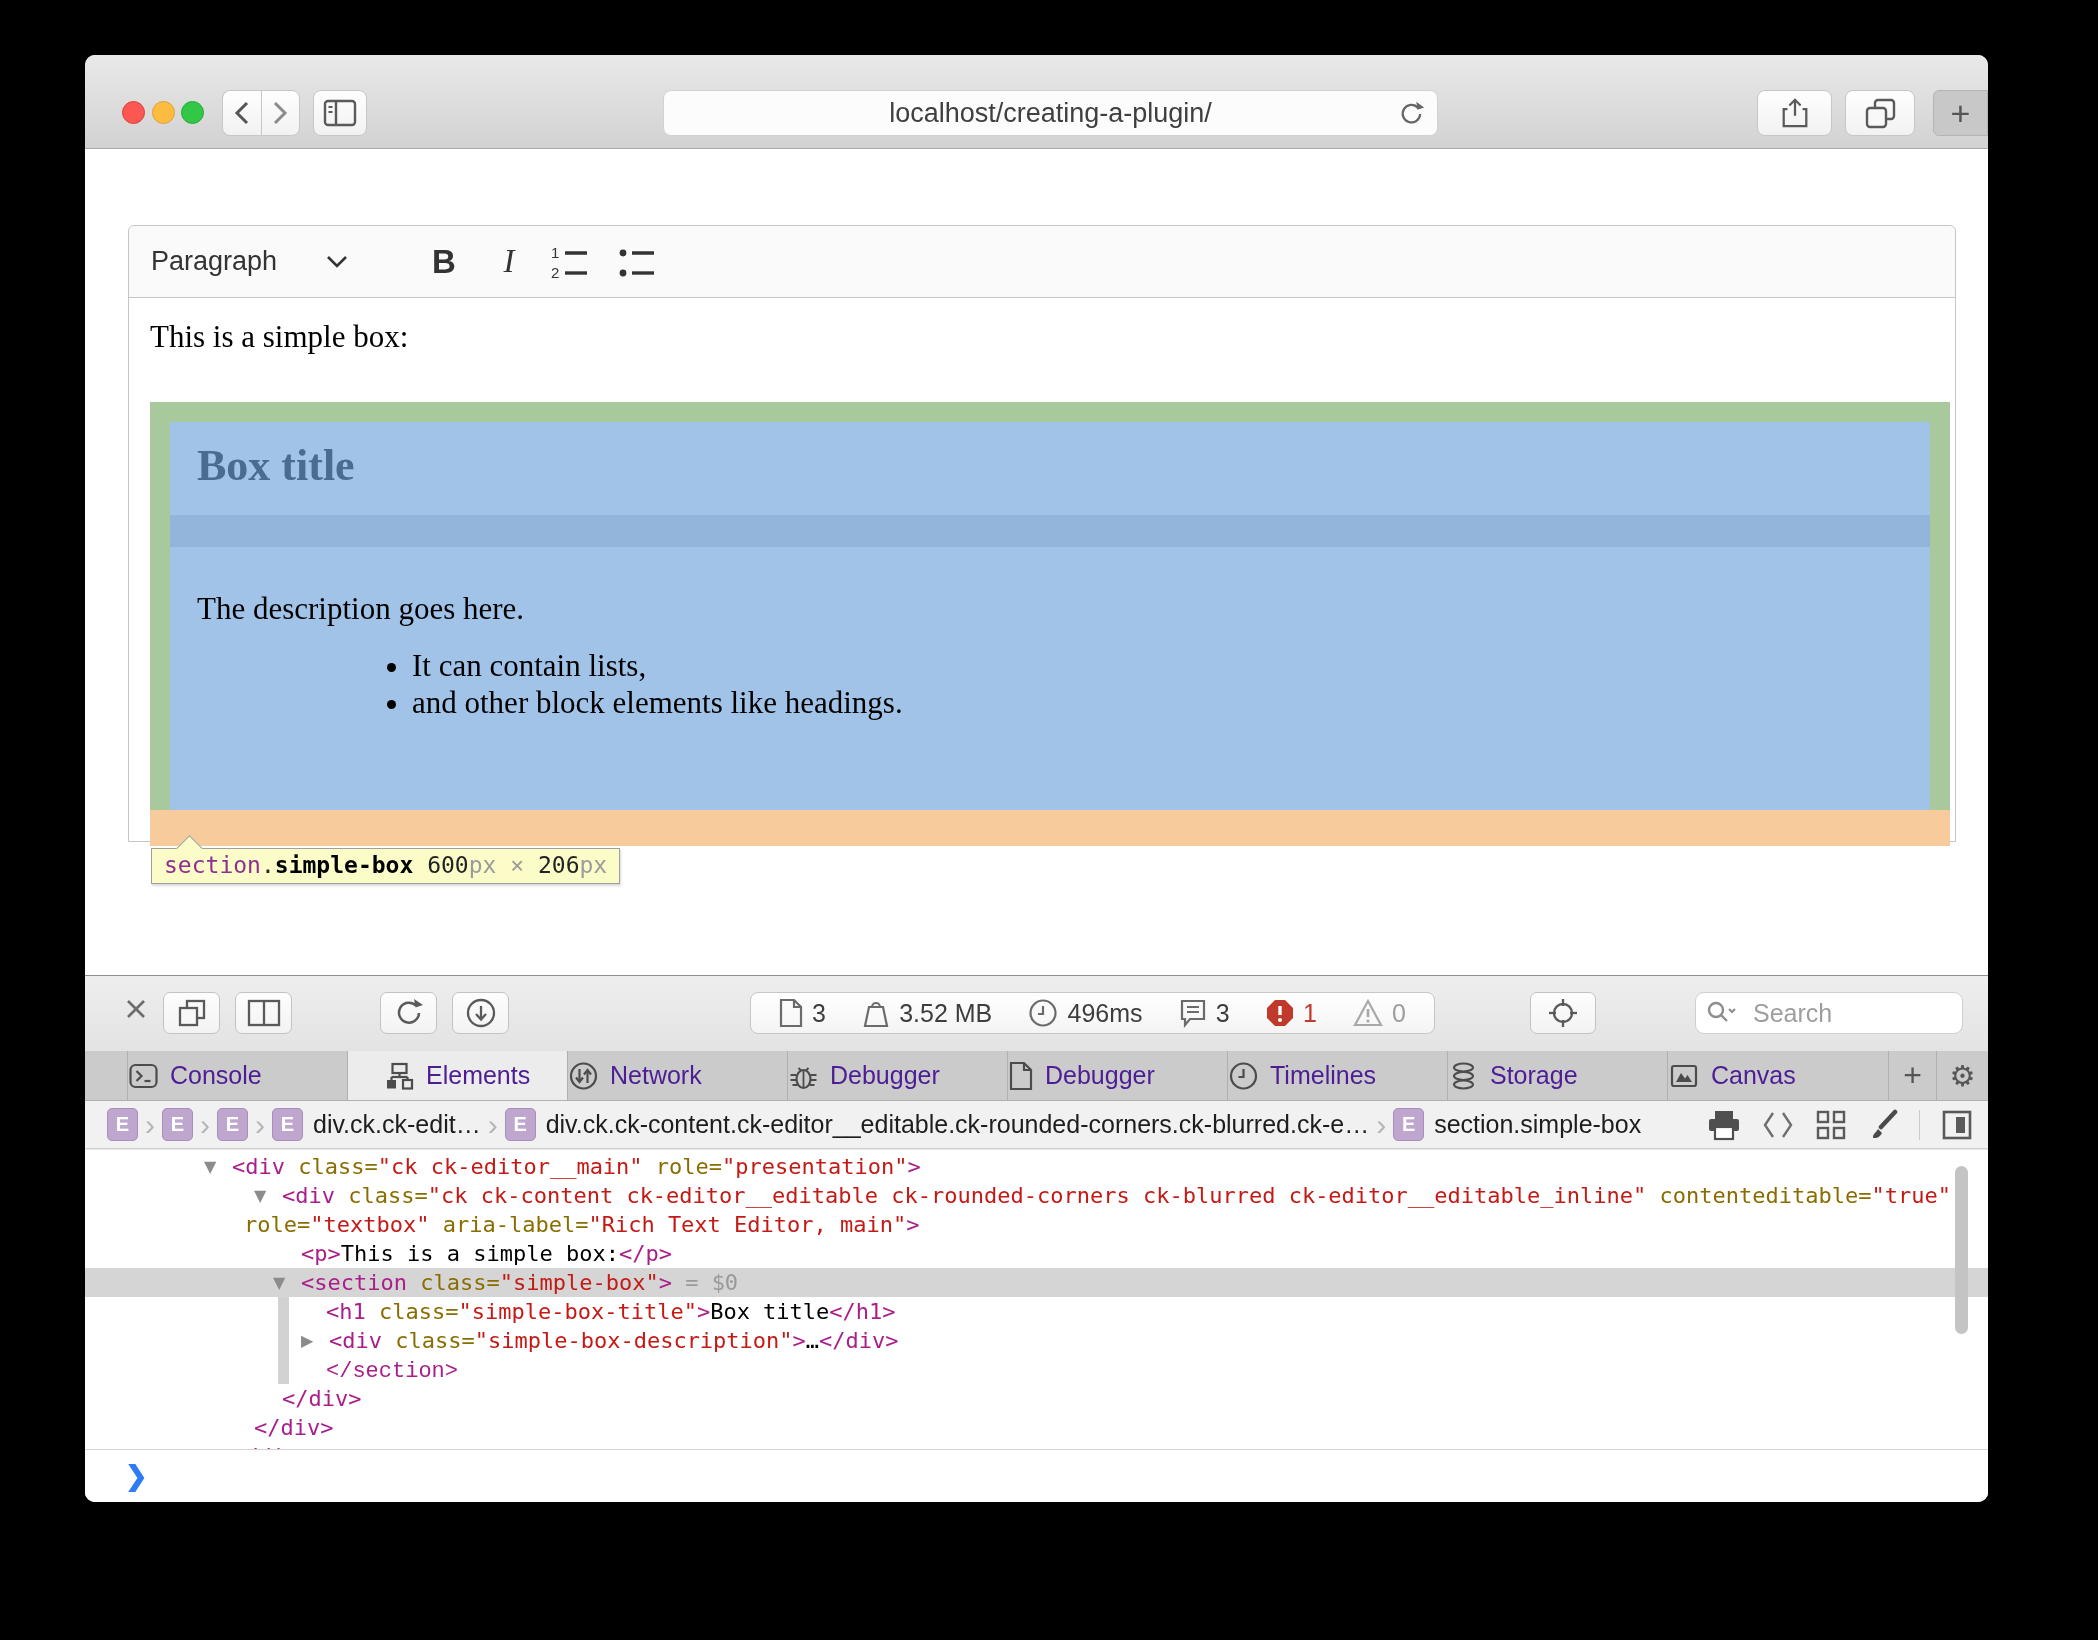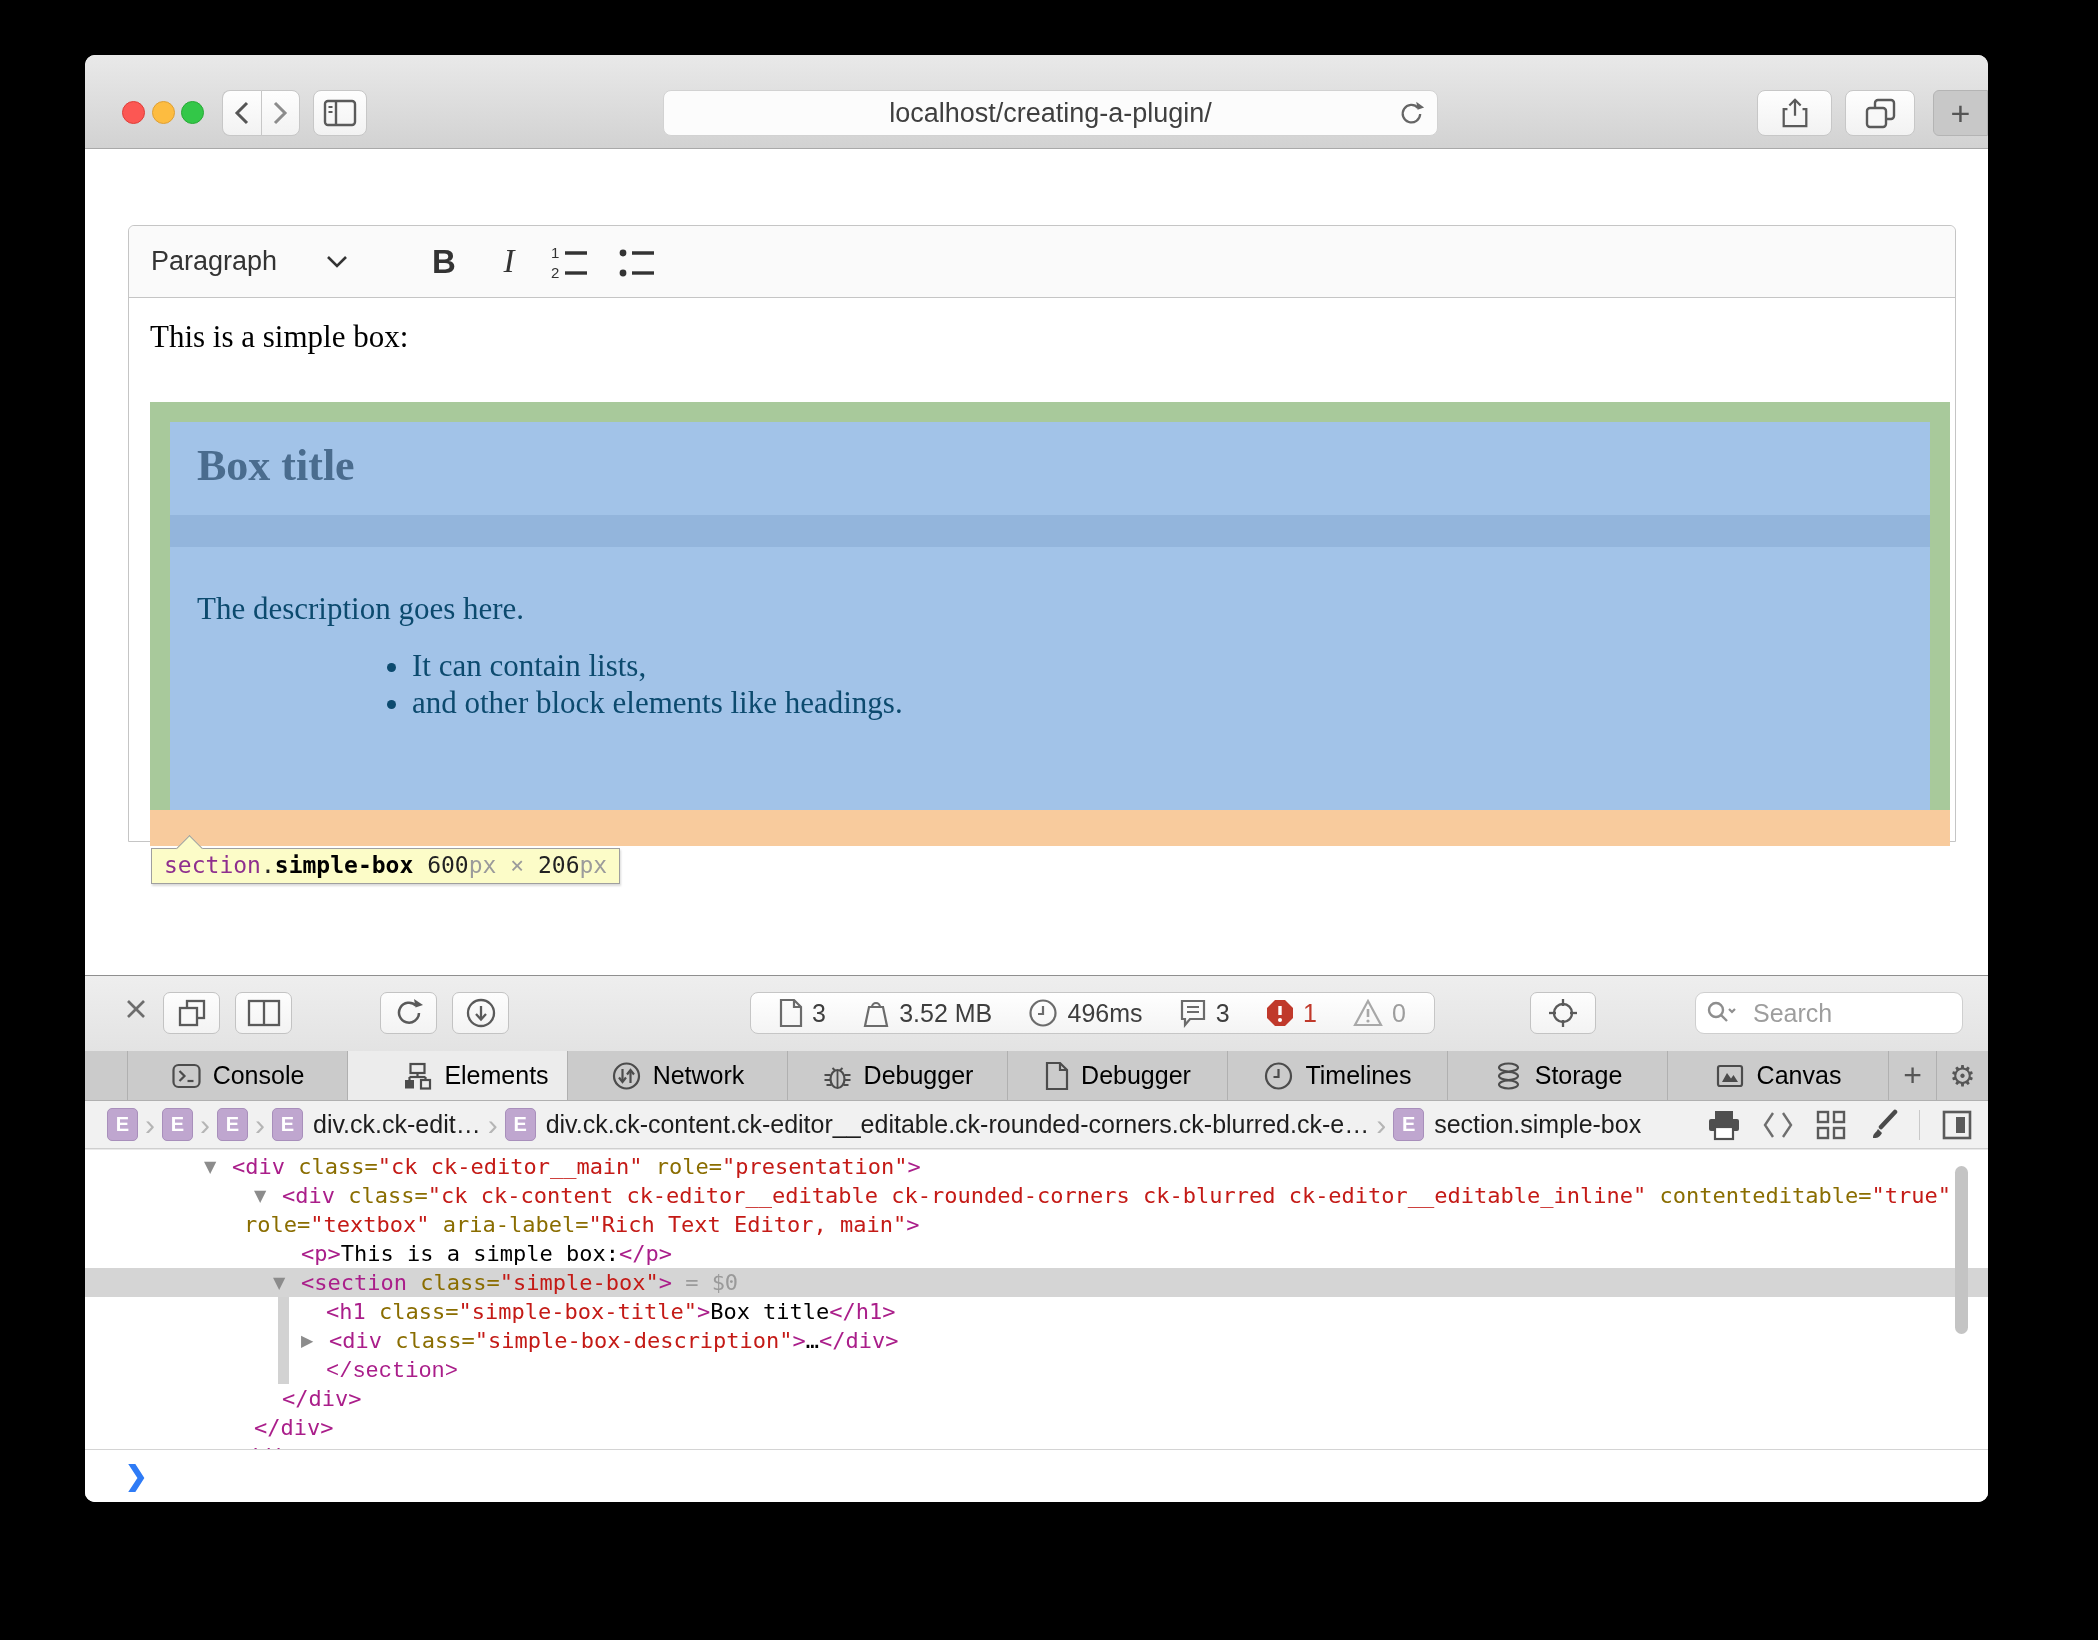--- a/index.html
+++ b/index.html
@@ -32,21 +32,21 @@
   .ed-toolbar{height:71px;border-bottom:1px solid #c5c5c5;background:#fafafa;
               border-radius:6px 6px 0 0;position:relative;}
   .ed-item{position:absolute;top:0;height:71px;display:flex;align-items:center;color:#333;}
   .serif{font-family:"Liberation Serif",serif;}
   .intro{position:absolute;left:65px;top:170px;font-family:"Liberation Serif",serif;
          font-size:31px;color:#000;}
   .sec-green{position:absolute;left:65px;top:253px;width:1800px;height:408px;
              background:#a8c99b;box-sizing:border-box;padding:20px;}
   .band-title{height:93px;background:#a2c3e8;position:relative;}
   .band-dark{height:32px;background:#93b5dc;}
-  .band-desc{height:265px;background:#a2c3e8;position:relative;color:#0c4a6e;}
+  .band-desc{height:265px;background:#a2c3e8;position:relative;color:#000000;}
   .box-h1{position:absolute;left:27px;top:18px;font-family:"Liberation Serif",serif;
           font-weight:bold;font-size:44px;color:#4a6c8e;}
   .box-p{position:absolute;left:27px;top:44px;font-family:"Liberation Serif",serif;font-size:31px;}
   .box-ul{position:absolute;left:170px;top:100px;margin:0;padding:0 0 0 30px;
           font-family:"Liberation Serif",serif;font-size:31px;}
   .box-ul li{line-height:37px;margin-left:42px;}
   .orange{position:absolute;left:65px;top:661px;width:1800px;height:36px;background:#f8cb9d;}
   
   .tooltip{position:absolute;left:66px;top:699px;background:#fcfcc8;border:1px solid #9f9f9f;
            padding:3px 12px 5px 12px;font-family:"DejaVu Sans Mono",monospace;font-size:23px;
@@ -71,21 +71,21 @@
   .search{position:absolute;left:1610px;top:16px;width:268px;height:42px;box-sizing:border-box;
           border:1px solid #cfcfcf;border-radius:9px;background:#fff;
           display:flex;align-items:center;padding:0 10px;gap:15px;}
   .search input{border:none;outline:none;font-size:25px;color:#444;width:170px;
           font-family:"Liberation Sans",sans-serif;background:transparent;}
   .search input::placeholder{color:#9e9e9e;}
   .dt-tabs{position:absolute;top:75px;left:0;right:0;height:49px;background:#cbcbcb;
            border-bottom:1px solid #b0b0b0;display:flex;}
   .tabspacer{width:42px;}
   .tab{width:220px;box-sizing:border-box;border-left:1px solid #b0b0b0;display:flex;
-       align-items:center;justify-content:center;gap:11px;font-size:25px;color:#000000;}
+       align-items:center;gap:11px;font-size:25px;color:#4c1d95;}
   .tab.sel{background:#ececec;padding-left:36px;}
   .tab-sq{box-sizing:border-box;border-left:1px solid #b0b0b0;display:flex;align-items:center;
           justify-content:center;color:#555;}
   .dt-crumbs{position:absolute;top:125px;left:0;right:0;height:48px;background:#f1f1f1;
              border-bottom:1px solid #cfcfcf;display:flex;align-items:center;padding:0 14px 0 22px;
              box-sizing:border-box;}
   .crumb{display:flex;align-items:center;gap:10px;font-size:25px;color:#1d1d1d;}
   .crumb-badge{width:29px;height:31px;background:#bfa6cf;border:1px solid #a88fbb;border-radius:5px;
                color:#fff;font-weight:bold;font-size:20px;display:flex;align-items:center;
                justify-content:center;}

